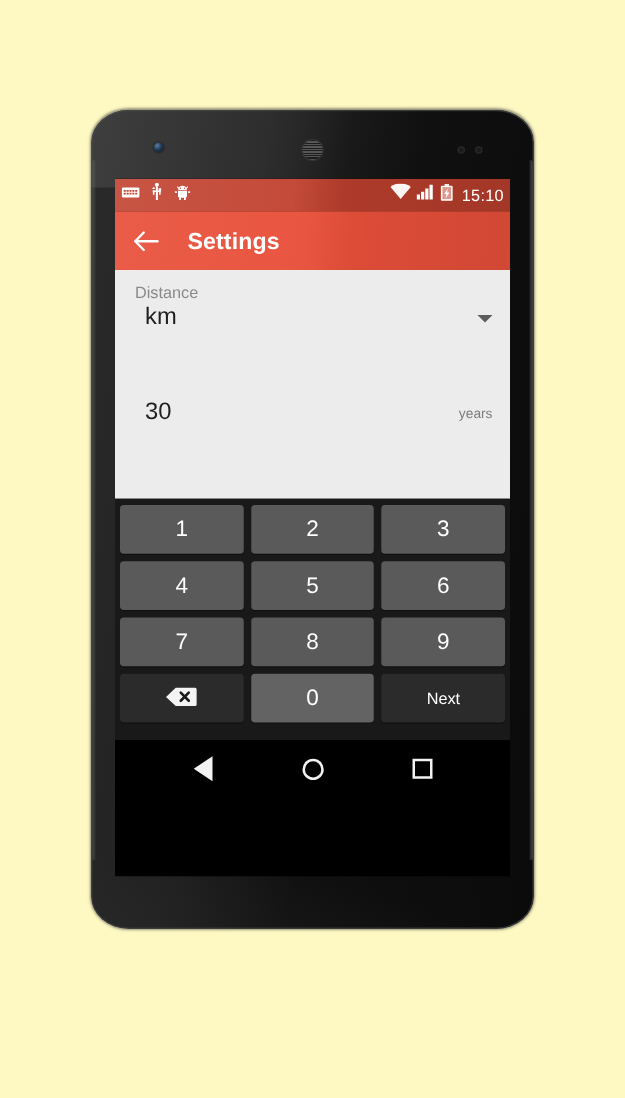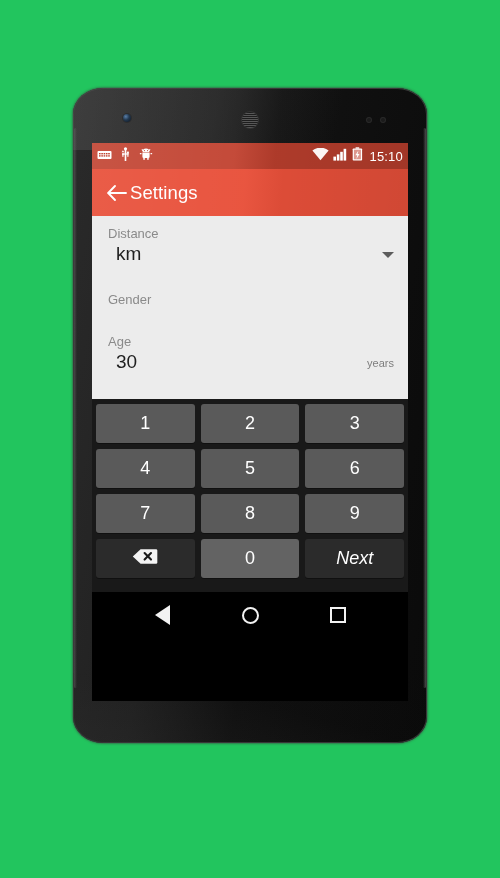--- a/index.html
+++ b/index.html
@@ -10,21 +10,21 @@
     height: 878px;
     background: #000000;
     overflow: hidden;
     font-family: "Liberation Sans", sans-serif;
   }
 
   #stage {
     position: relative;
     width: 500px;
     height: 878px;
-    background: #22c55e;
+    background: #fef9c3;
     padding-left: 24px;
   }
 
   
   .phone-body {
     position: absolute;
     left: 73px;
     top: 88px;
     width: 354px;
     height: 655px;
@@ -147,21 +147,22 @@
   }
   .back-arrow {
     width: 26px; height: 26px;
     display: flex; align-items: center; justify-content: center;
     position: relative; z-index: 2;
     cursor: pointer;
   }
   .toolbar-title {
     color: #ffffff;
     font-size: 18.5px;
-    font-weight: normal;
+    font-weight: bold;
+    margin-left: 20px;
     position: relative; z-index: 2;
     letter-spacing: 0.1px;
   }
 
   
   .content {
     background: #ececec;
     height: 183px;
     padding: 10px 14px 0 14px;
     overflow: hidden;
@@ -225,22 +226,21 @@
     color: #ffffff;
     display: flex;
     align-items: center;
     justify-content: center;
     font-size: 18px;
     cursor: pointer;
     box-shadow: 0 1px 0 rgba(0,0,0,0.35);
   }
   .key.func {
     background: #2b2b2b;
-    font-size: 18px;
-    font-style: italic;
+    font-size: 13px;
   }
   .key.key-zero { background: #636363; }
 
   
   .navbar {
     height: 46px;
     background: #000000;
     display: flex;
     align-items: center;
     justify-content: space-around;
@@ -384,26 +384,24 @@
         <div class="field">
           <div class="field-label">Distance</div>
           <div class="field-row">
             <div class="field-value">km</div>
             <div class="caret-down"></div>
           </div>
           <div class="spinner-gap"></div>
         </div>
 
         <div class="field">
-          <div class="field-label">Gender</div>
           <div class="spinner-gap"></div>
         </div>
 
         <div class="field">
-          <div class="field-label">Age</div>
           <div class="field-row">
             <div class="field-value">30</div>
             <div class="field-suffix">years</div>
           </div>
 
         </div>
 
       </div>
 
       <div class="keyboard">

